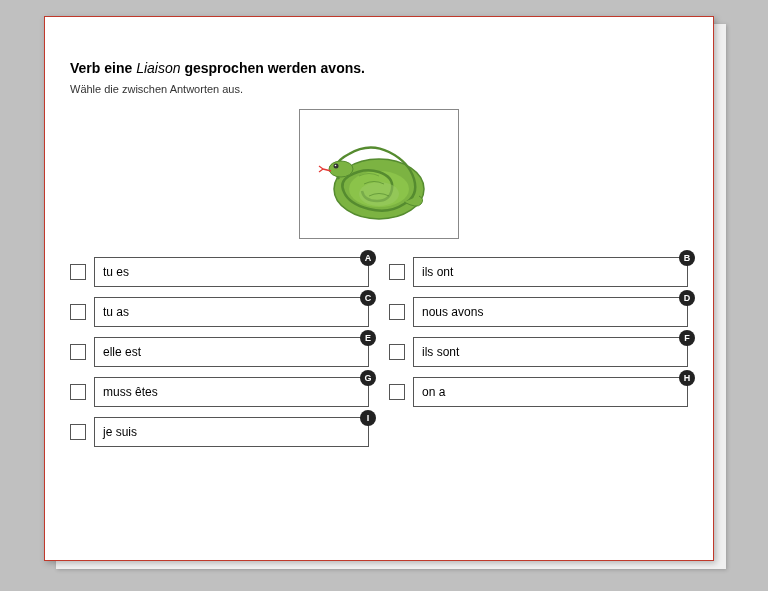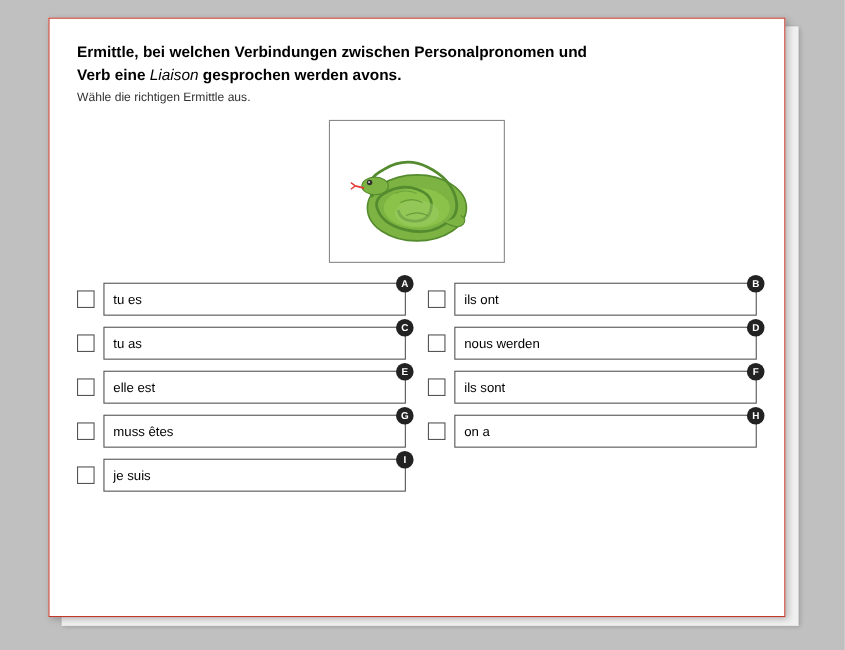--- a/index.html
+++ b/index.html
@@ -144,24 +144,24 @@
     }
   </style>
 </head>
 <body>
 
 <div class="page-stack">
   <div class="paper-back"></div>
   <div class="paper-main">
 
     <div class="title">
-      <span>Ermittle, bei welchen Verbindungen zwischen Personalpronomen und</span><br>
+      <br>
       <span>Verb eine </span><em>Liaison</em><span> gesprochen werden avons.</span>
     </div>
-    <div class="subtitle">Wähle die richtigen Ermittle aus.</div>
+    <div class="subtitle">Wähle die zwischen Antworten aus.</div>
 
     <div class="snake-container">
       <div class="snake-box">
 
         <svg class="snake-svg" viewBox="0 0 140 120" xmlns="http://www.w3.org/2000/svg">
 
           <ellipse cx="70" cy="75" rx="45" ry="30" fill="#7cb342" stroke="#558b2f" stroke-width="1.5"></ellipse>
           <ellipse cx="70" cy="75" rx="30" ry="18" fill="#8bc34a"></ellipse>
 
           <path d="M30,65 Q20,50 40,40 Q60,28 80,38 Q100,48 105,65 Q110,82 95,90 Q80,100 60,95 Q40,90 35,78 Q30,68 40,62 Q55,53 70,58 Q85,63 83,75 Q81,87 68,87 Q55,87 53,77" fill="none" stroke="#558b2f" stroke-width="2.5"></path>
@@ -208,21 +208,21 @@
         <div class="option-box">
           <span class="option-badge">C</span>
           <span class="option-label">tu as</span>
         </div>
       </div>
 
       <div class="option-row">
         <div class="option-checkbox"></div>
         <div class="option-box">
           <span class="option-badge">D</span>
-          <span class="option-label">nous werden</span>
+          <span class="option-label">nous avons</span>
         </div>
       </div>
 
       <div class="option-row">
         <div class="option-checkbox"></div>
         <div class="option-box">
           <span class="option-badge">E</span>
           <span class="option-label">elle est</span>
         </div>
       </div>

